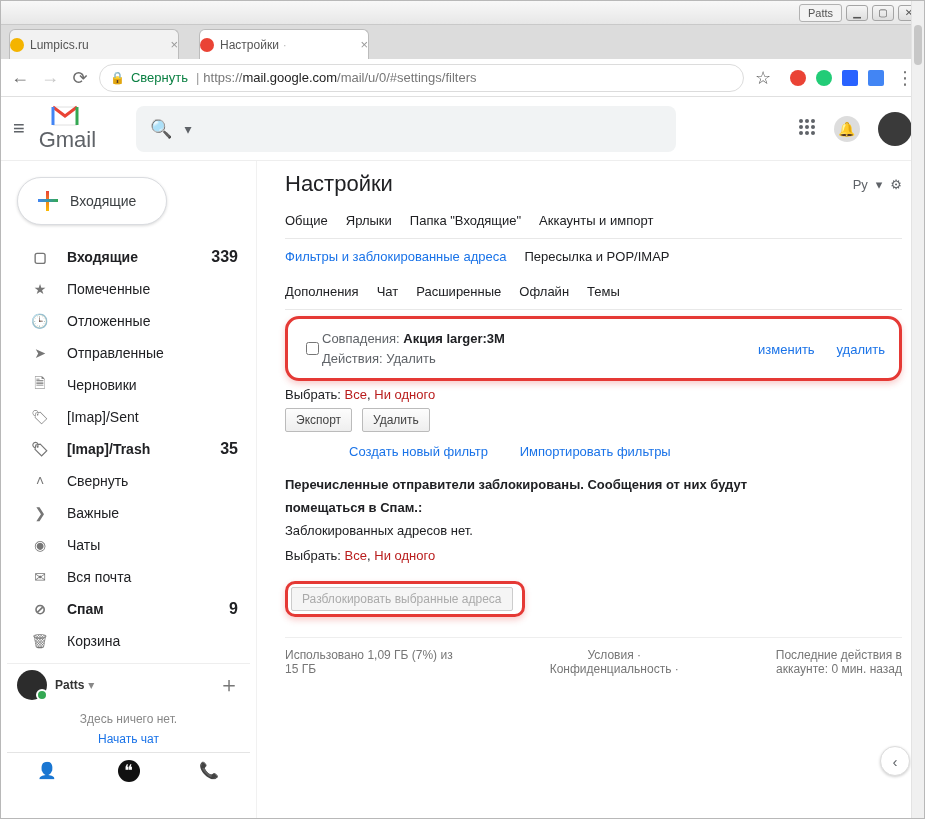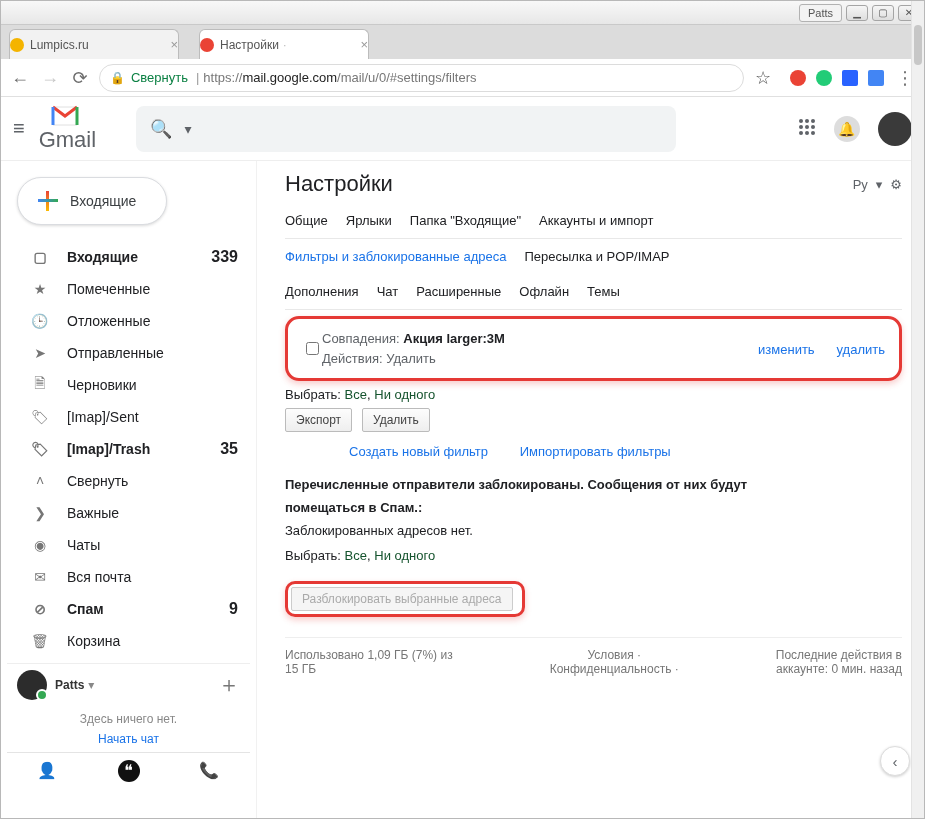--- a/index.html
+++ b/index.html
@@ -255,21 +255,21 @@
   }
   .filter-row{
     display:flex;align-items:center;
   }
   .filter-chk{margin-top:3px;}
   .filter-txt{flex:1;color:#5f6368;font-size:13px;line-height:1.5;}
   .filter-txt b{color:#202124;}
   .filter-actions a{color:#1a73e8;text-decoration:none;margin-left:18px;font-size:13px;}
 
   .select-line{font-size:13px;color:#202124;margin:6px 0;}
-  .select-line a{color:#14532d;text-decoration:none;}
+  .select-line a{color:#b91c1c;text-decoration:none;}
   .btn{
     display:inline-block;font-size:12px;
     padding:4px 10px;border:1px solid #bbb;
     background:linear-gradient(#fdfdfd,#eeeeee);
     border-radius:2px;color:#444;margin-right:6px;
   }
   .btn.disabled{color:#aaa;border-color:#ccc;background:#f5f5f5;}
   .center-links{margin:12px 0;font-size:13px;text-align:left;padding-left:50px;}
   .center-links a{color:#1a73e8;text-decoration:none;margin:0 14px;}
 

